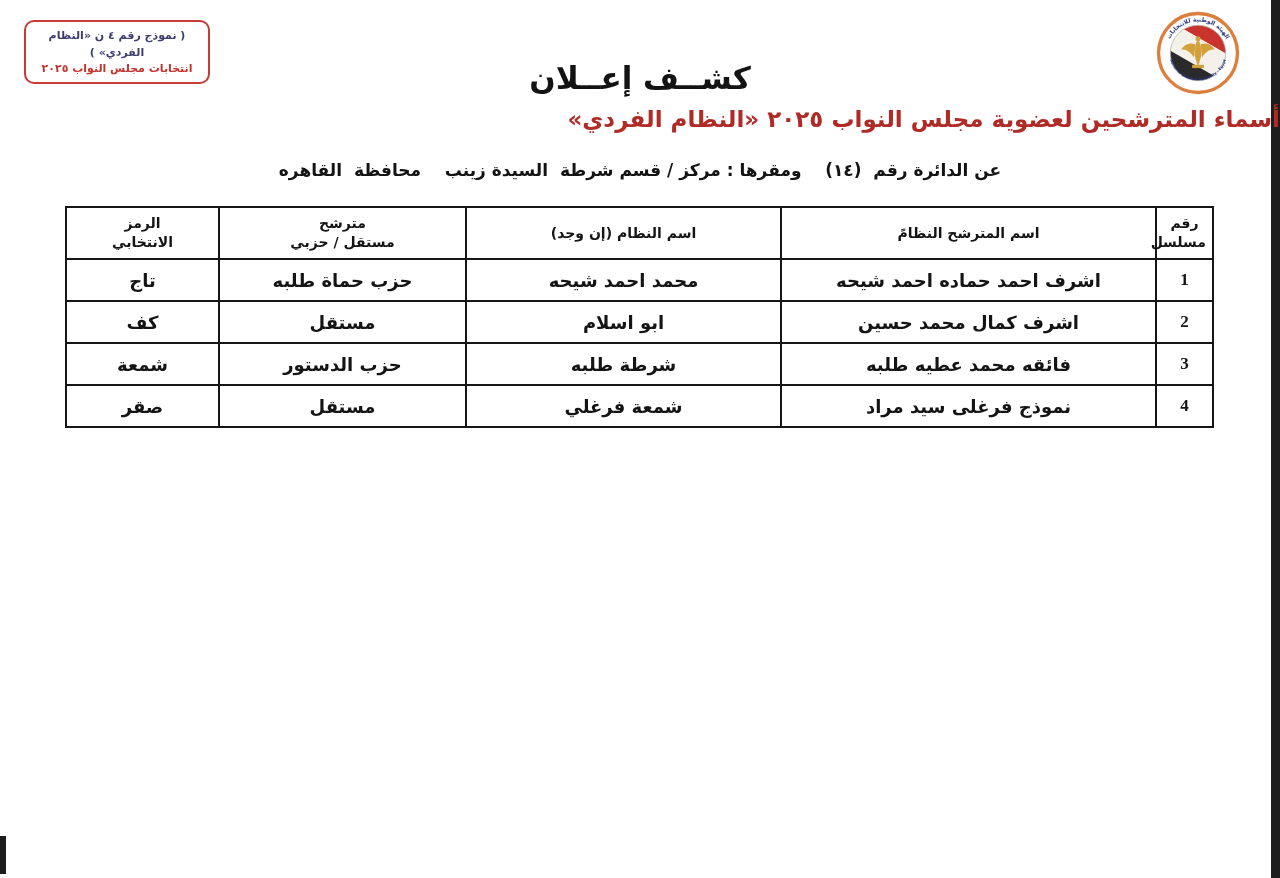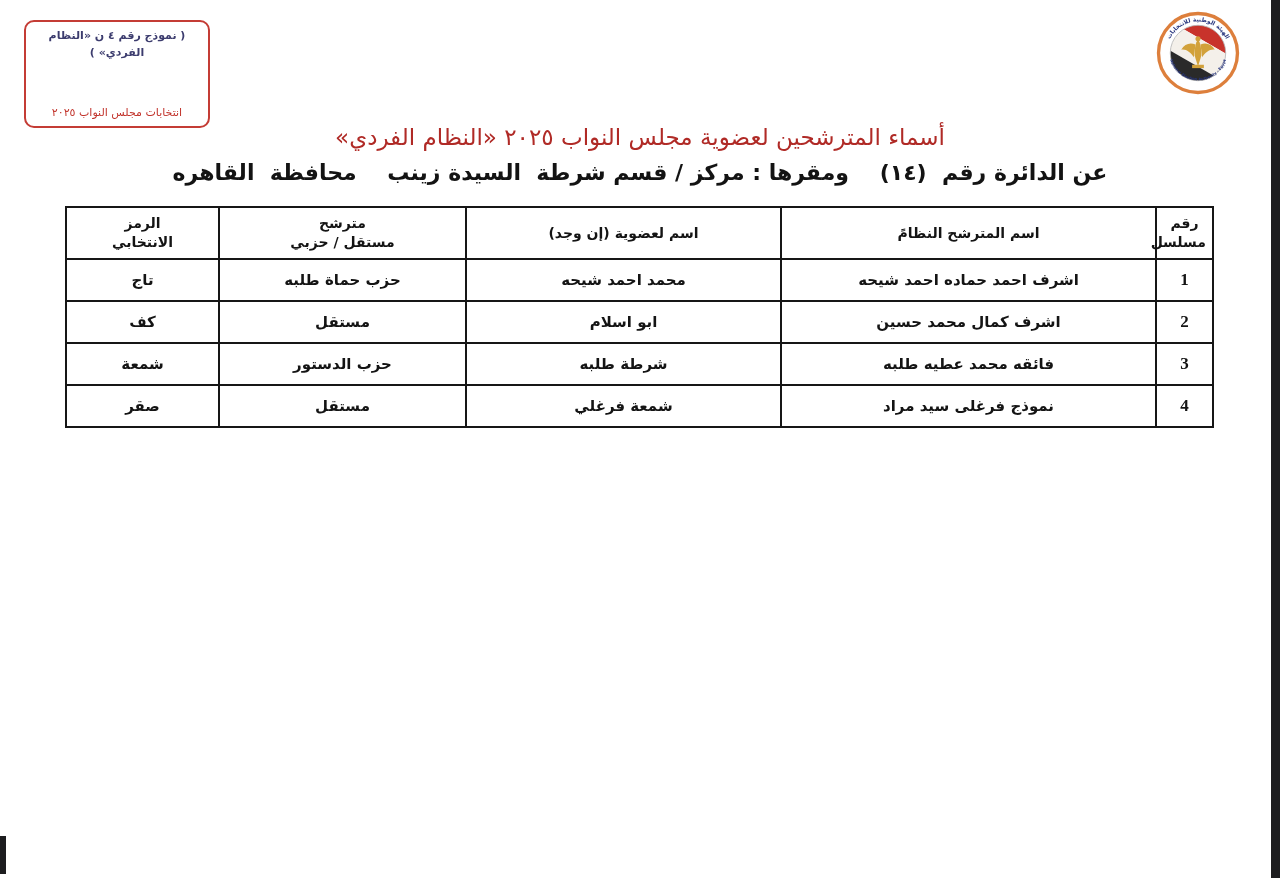--- a/index.html
+++ b/index.html
@@ -12,42 +12,42 @@
   .edge-right { position:absolute; top:0; right:0; width:9px; height:100%; background:#1d1d1f; }
   .edge-bottom-left { position:absolute; left:0; top:836px; width:6px; height:38px; background:#1d1d1f; }
 
   
   .form-box {
     position:absolute; top:20px; left:24px; width:186px;
     border:2px solid #c43c35; border-radius:10px;
     padding:6px 6px; text-align:center; direction:rtl;
   }
   .form-box .l1 { color:#3c3c6e; font-size:11px; font-weight:bold; line-height:1.5; }
-  .form-box .l2 { color:#c2342c; font-size:11px; font-weight:normal; line-height:1.4;margin-top:44px; }
+  .form-box .l2 { color:#c2342c; font-size:11px; font-weight:bold; line-height:1.4; }
 
   
   .logo { position:absolute; top:11px; right:40px; width:84px; height:84px; }
 
   
   .title, .subtitle, .district { position:absolute; width:100%; text-align:center; direction:rtl; }
   .title    { top:60px;  font-size:31px; font-weight:bold; color:#131313; letter-spacing:1px; }
-  .subtitle { top:124px; font-size:23px; font-weight:normal; color:#b02a26; }
-  .district { top:160px; font-size:22px; font-weight:bold; color:#131313; white-space:pre; }
+  .subtitle { top:106px; font-size:23px; font-weight:bold; color:#b02a26;text-align:right; }
+  .district { top:160px; font-size:17px; font-weight:bold; color:#131313; white-space:pre; }
 
   
   table.candidates {
     position:absolute; top:206px; left:65px; width:1147px;
     border-collapse:collapse; direction:rtl; table-layout:fixed;
   }
   .candidates th, .candidates td {
     border:2px solid #161616; text-align:center; vertical-align:middle;
     font-weight:bold; color:#141414; padding:2px 6px;
   }
   .candidates th { height:52px; font-size:14px; line-height:1.35; white-space:pre-line; }
-  .candidates td { height:42px; font-size:15px; }
+  .candidates td { height:42px; font-size:18px; }
   .candidates td.serial { font-family:"Liberation Serif", serif; font-size:17px; }
   col.c-serial { width:57px; } col.c-full { width:375px; } col.c-famous { width:315px; }
   col.c-party { width:247px; } col.c-symbol { width:153px; }
 </style>
 </head>
 <body>
 
 <div class="page">
 
   <div class="edge-right"></div>
@@ -83,37 +83,38 @@
       </g>
       <text font-size="7" font-weight="bold" fill="#27357e" text-anchor="middle" font-family="DejaVu Sans, sans-serif">
         <textPath href="#arcTop" startOffset="50%">الهيئة الوطنية للانتخابات</textPath>
       </text>
       <text font-size="4.5" font-weight="bold" fill="#27357e" text-anchor="middle" font-family="DejaVu Sans, sans-serif">
         <textPath href="#arcBottom" startOffset="50%">National Election Authority - Egypt</textPath>
       </text>
     </svg>
   </div>
 
+  <div class="title">كشــف إعــلان</div>
   <div class="subtitle">أسماء المترشحين لعضوية مجلس النواب ٢٠٢٥ «النظام الفردي»</div>
   <div class="district">عن الدائرة رقم  (١٤)    ومقرها : مركز / قسم شرطة  السيدة زينب    محافظة  القاهره</div>
 
   <table class="candidates">
     <colgroup>
       <col class="c-serial">
         <col class="c-full">
         <col class="c-famous">
         <col class="c-party">
         <col class="c-symbol">
     </colgroup>
     <thead>
       <tr>
         <th>رقم
 مسلسل</th>
         <th>اسم المترشح النظامً</th>
-        <th>اسم لعضوية (إن وجد)</th>
+        <th>اسم النظام (إن وجد)</th>
         <th>مترشح
 مستقل / حزبي</th>
         <th>الرمز
 الانتخابي</th>
       </tr>
     </thead>
     <tbody>
         <tr>
       <td class="serial">1</td>
       <td>اشرف احمد حماده احمد شيحه</td>

